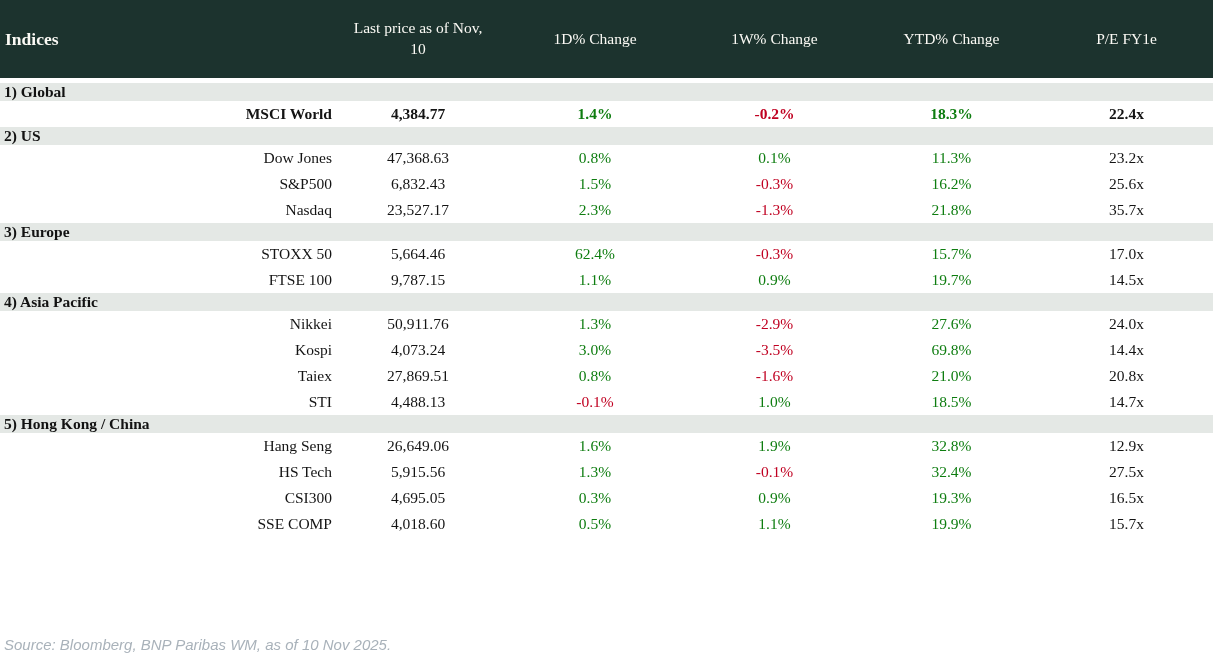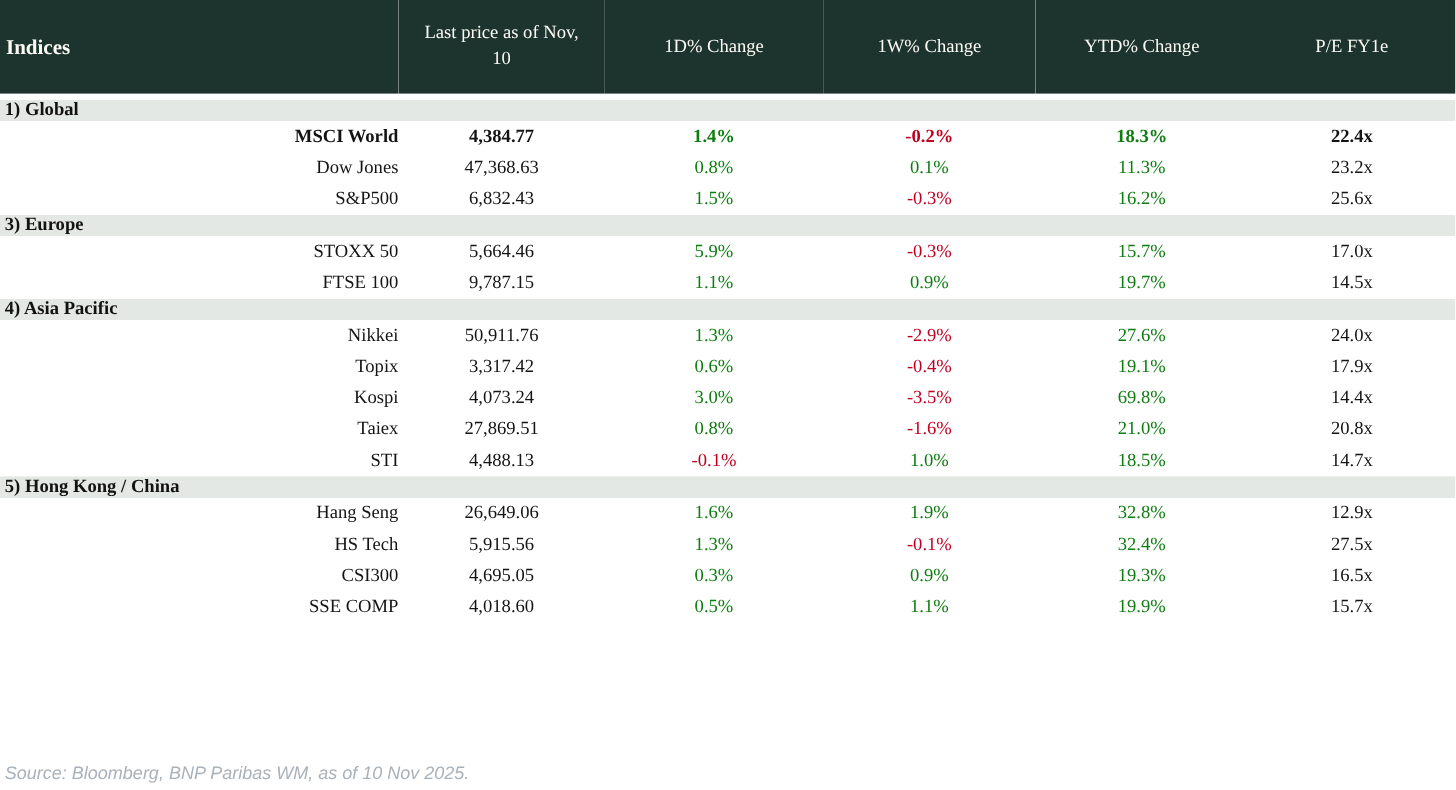--- a/index.html
+++ b/index.html
@@ -77,43 +77,54 @@
           <td colspan="6">1) Global</td>
         </tr>
         <tr class="data-row bold">
           <td class="name">MSCI World</td>
           <td class="num">4,384.77</td>
           <td class="chg pos">1.4%</td>
           <td class="chg neg">-0.2%</td>
           <td class="chg pos">18.3%</td>
           <td class="num">22.4x</td>
         </tr>
+        <tr class="section-row">
+          <td colspan="6">2) US</td>
+        </tr>
         <tr class="data-row">
           <td class="name">Dow Jones</td>
           <td class="num">47,368.63</td>
           <td class="chg pos">0.8%</td>
           <td class="chg pos">0.1%</td>
           <td class="chg pos">11.3%</td>
           <td class="num">23.2x</td>
         </tr>
         <tr class="data-row">
           <td class="name">S&amp;P500</td>
           <td class="num">6,832.43</td>
           <td class="chg pos">1.5%</td>
           <td class="chg neg">-0.3%</td>
           <td class="chg pos">16.2%</td>
           <td class="num">25.6x</td>
         </tr>
+        <tr class="data-row">
+          <td class="name">Nasdaq</td>
+          <td class="num">23,527.17</td>
+          <td class="chg pos">2.3%</td>
+          <td class="chg neg">-1.3%</td>
+          <td class="chg pos">21.8%</td>
+          <td class="num">35.7x</td>
+        </tr>
         <tr class="section-row">
           <td colspan="6">3) Europe</td>
         </tr>
         <tr class="data-row">
           <td class="name">STOXX 50</td>
           <td class="num">5,664.46</td>
-          <td class="chg pos">5.9%</td>
+          <td class="chg pos">62.4%</td>
           <td class="chg neg">-0.3%</td>
           <td class="chg pos">15.7%</td>
           <td class="num">17.0x</td>
         </tr>
         <tr class="data-row">
           <td class="name">FTSE 100</td>
           <td class="num">9,787.15</td>
           <td class="chg pos">1.1%</td>
           <td class="chg pos">0.9%</td>
           <td class="chg pos">19.7%</td>
@@ -124,28 +135,20 @@
         </tr>
         <tr class="data-row">
           <td class="name">Nikkei</td>
           <td class="num">50,911.76</td>
           <td class="chg pos">1.3%</td>
           <td class="chg neg">-2.9%</td>
           <td class="chg pos">27.6%</td>
           <td class="num">24.0x</td>
         </tr>
         <tr class="data-row">
-          <td class="name">Topix</td>
-          <td class="num">3,317.42</td>
-          <td class="chg pos">0.6%</td>
-          <td class="chg neg">-0.4%</td>
-          <td class="chg pos">19.1%</td>
-          <td class="num">17.9x</td>
-        </tr>
-        <tr class="data-row">
           <td class="name">Kospi</td>
           <td class="num">4,073.24</td>
           <td class="chg pos">3.0%</td>
           <td class="chg neg">-3.5%</td>
           <td class="chg pos">69.8%</td>
           <td class="num">14.4x</td>
         </tr>
         <tr class="data-row">
           <td class="name">Taiex</td>
           <td class="num">27,869.51</td>

